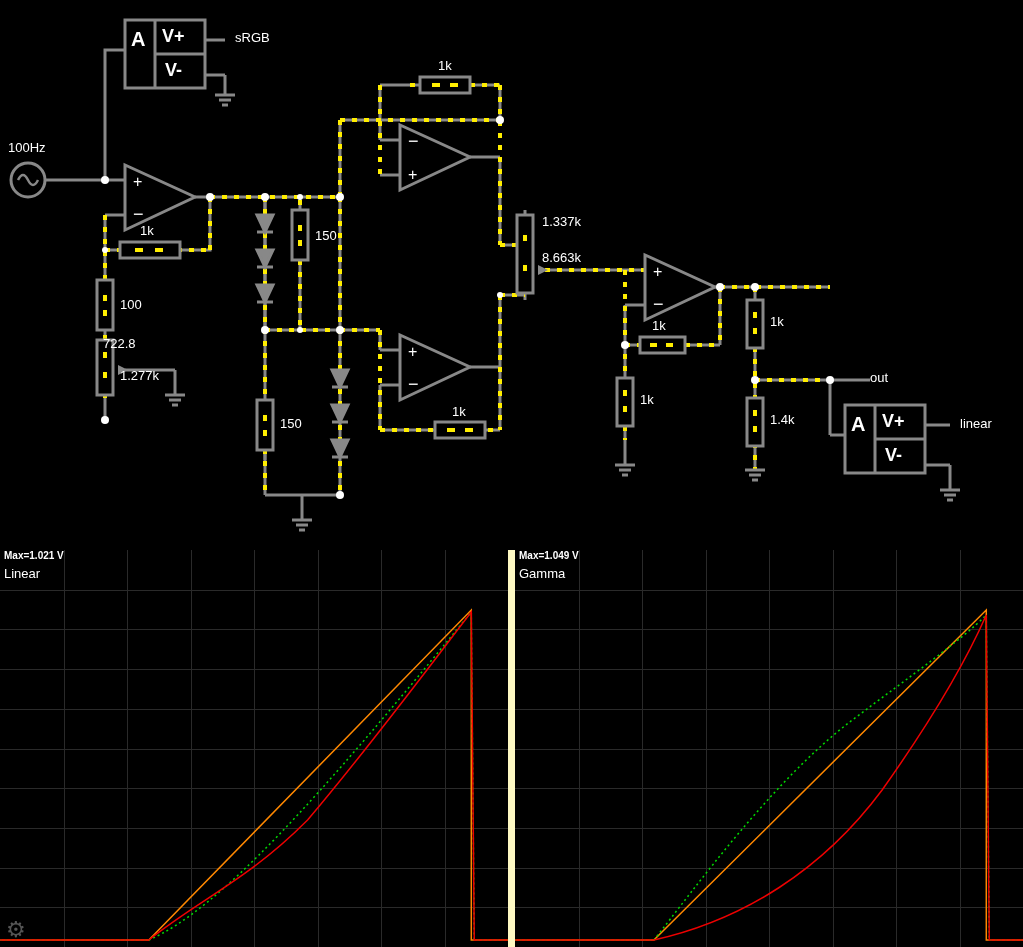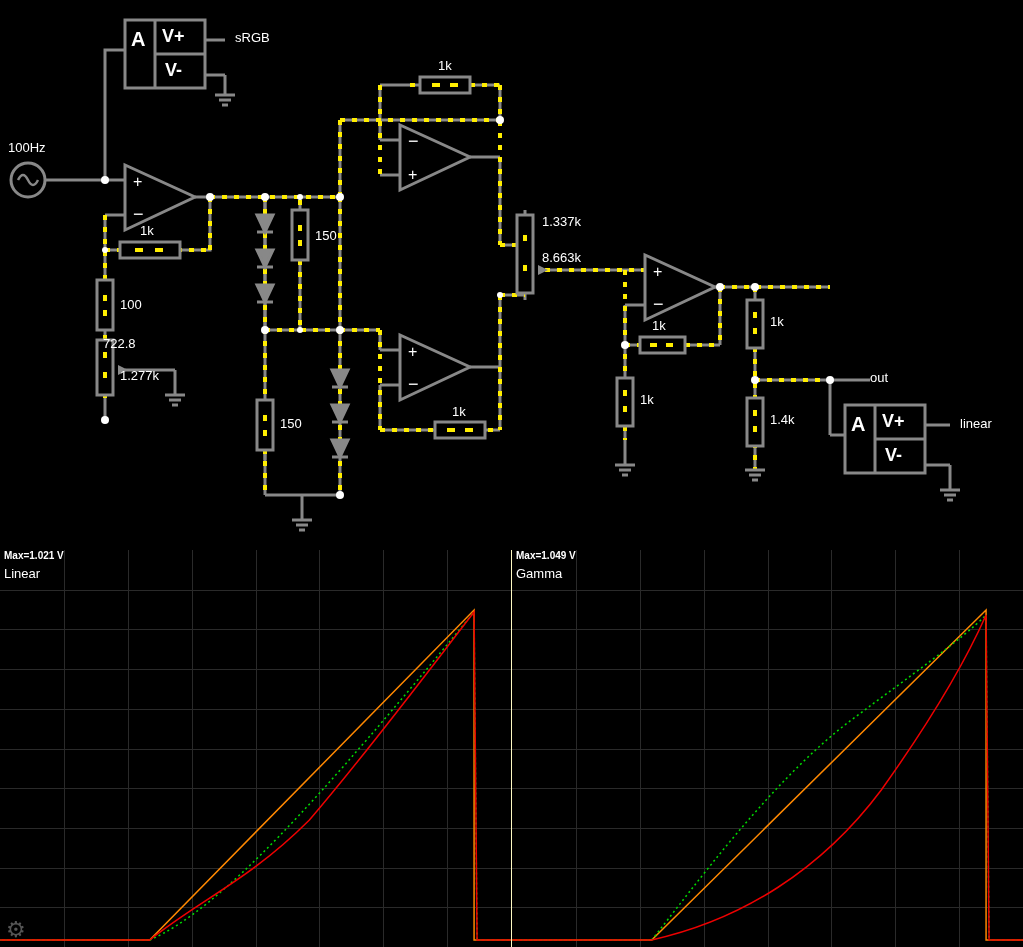--- a/index.html
+++ b/index.html
@@ -20,21 +20,21 @@
   }
   .plots {
     display: flex;
     width: 1023px;
     height: 397px;
     background: #000;
   }
   .plot {
     position: relative;
     flex: 1;
-    border-left: 1px solid #fef9c3;
+    border-left: 7px solid #fef9c3;
   }
   .plot:first-child { border-left: none; }
   .plot-label {
     position: absolute;
     top: 0;
     left: 4px;
     font-size: 10px;
     font-weight: bold;
     color: #fff;
     z-index: 10;

